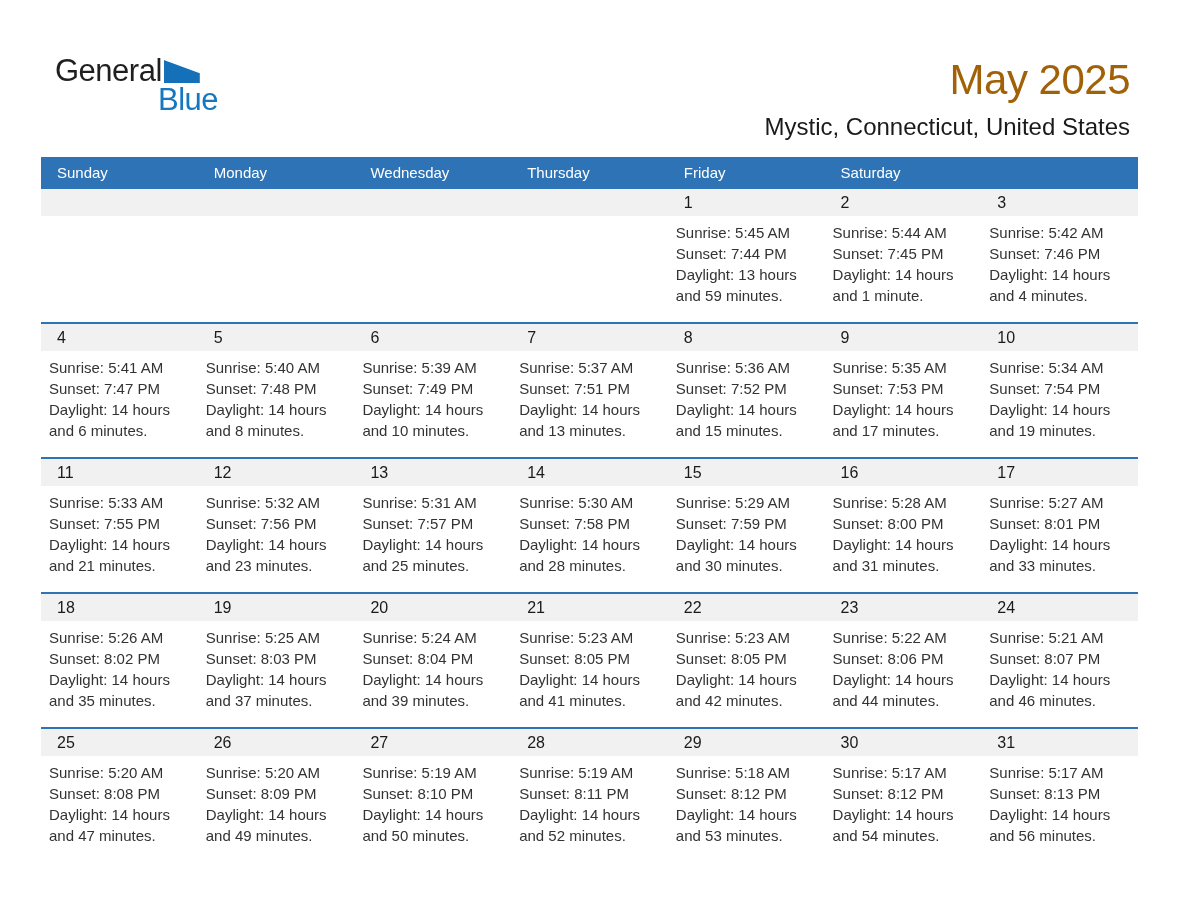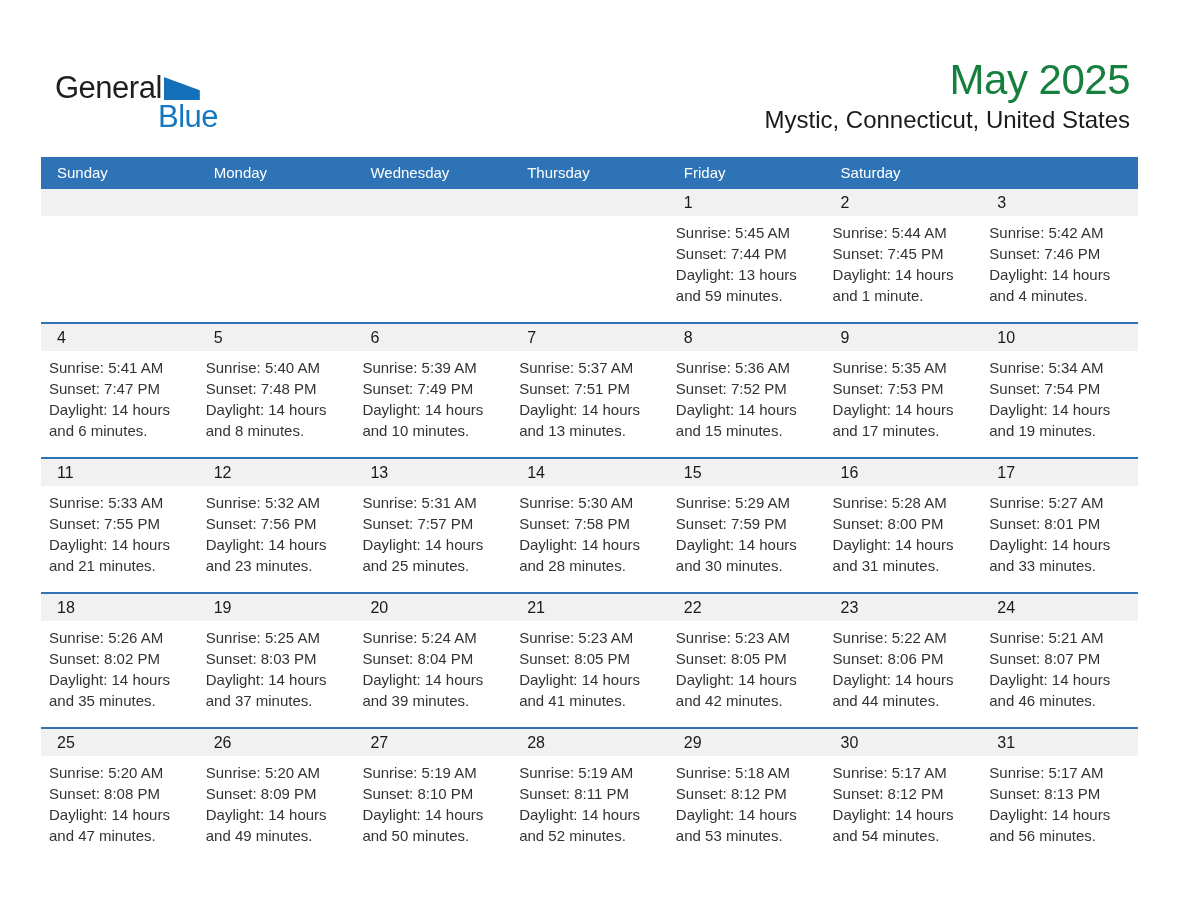--- a/index.html
+++ b/index.html
@@ -1,31 +1,31 @@
 <!DOCTYPE html>
 <html style="--header-bg: #2D73B5; --separator: #2E74B5; --band-bg: #F1F1F1; --logo-blue: #1577C0; --triangle-blue: #1470B8; --body-text: #333333; --page-bg: #FFFFFF;"><head>
 <meta charset="utf-8">
 <style>
   html,body{margin:0;padding:0;background:#ffffff;}
   body{font-family:"Liberation Sans","DejaVu Sans",sans-serif;-webkit-font-smoothing:antialiased;}
   .page{position:relative;width:1188px;height:918px;background:var(--page-bg,#ffffff);overflow:hidden;}
 
   
-  .logo{position:absolute;left:55px;top:72px;line-height:1;}
+  .logo{position:absolute;left:55px;top:55px;line-height:1;}
   .logo-line1{display:flex;align-items:flex-start;}
   .logo-general{font-size:31px;color:#1f1f1f;letter-spacing:-0.5px;}
   .logo-triangle{display:inline-block;width:36px;height:23px;margin-left:2px;margin-top:5px;
     background:var(--triangle-blue,#1470B8);
     clip-path:polygon(0 0,100% 58%,100% 100%,0 100%);}
   .logo-blue{font-size:31px;color:var(--logo-blue,#1577C0);margin-left:103px;margin-top:-2px;letter-spacing:-0.5px;}
 
   
   .title-block{position:absolute;top:56px;right:58px;text-align:right;}
-  .month-title{font-size:42px;color:#15803d;letter-spacing:-0.5px;}
-  .location-subtitle{font-size:24px;color:#1a1a1a;margin-top:2px;}
+  .month-title{font-size:42px;color:#a16207;letter-spacing:-0.5px;}
+  .location-subtitle{font-size:24px;color:#1a1a1a;margin-top:9px;}
 
   
   .calendar{position:absolute;left:41px;top:157px;width:1097px;}
   .weekday-header{display:grid;grid-template-columns:repeat(7,1fr);background:var(--header-bg,#2D73B5);height:32px;}
   .weekday-cell{color:#ffffff;font-size:15px;line-height:32px;padding-left:16px;overflow:hidden;white-space:nowrap;}
 
   .week-row{display:grid;grid-template-columns:repeat(7,1fr);height:133px;box-sizing:content-box;}
   .week-row.bordered{border-top:2px solid var(--separator,#2E74B5);}
 
   .day-cell{overflow:hidden;}

